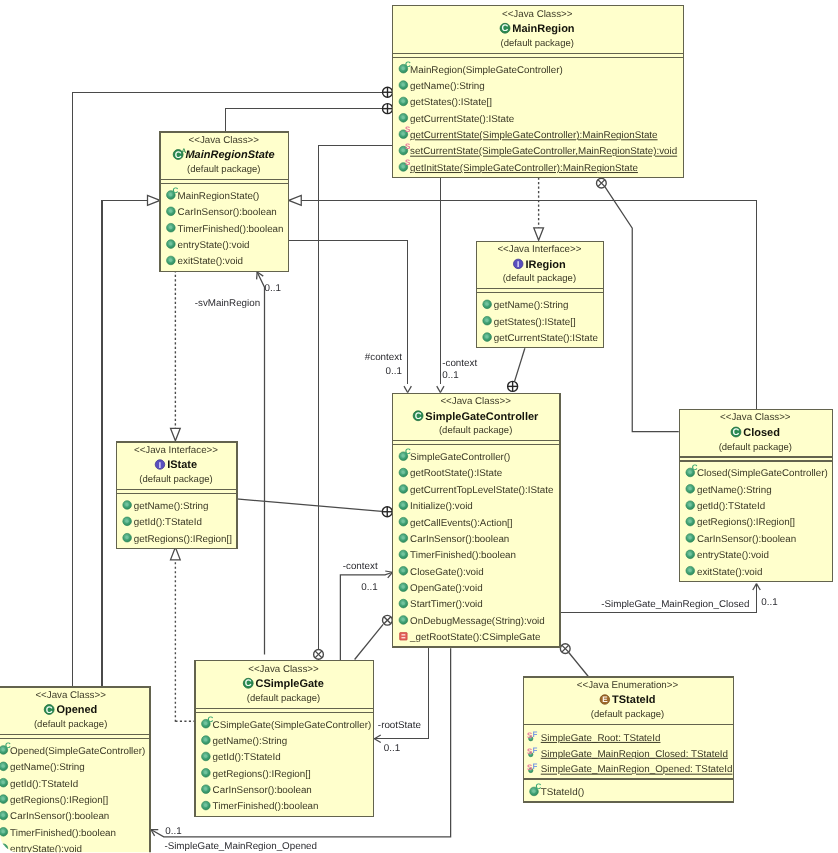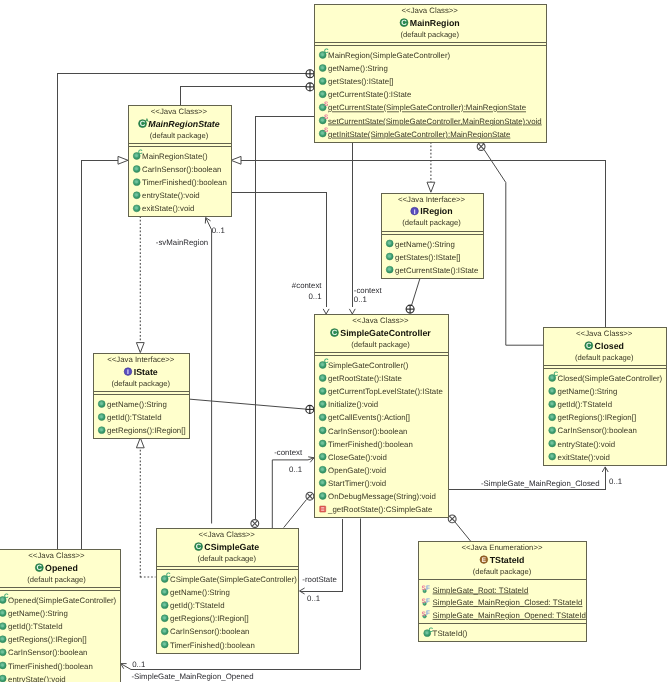--- a/index.html
+++ b/index.html
@@ -1,18 +1,18 @@
 <!DOCTYPE html>
 <html><head>
 <meta charset="utf-8">
 <style>
   html,body{margin:0;padding:0;background:#ffffff;}
   body{width:670px;height:682px;overflow:hidden;font-family:"Liberation Sans",sans-serif;
        -webkit-font-smoothing:antialiased;text-rendering:geometricPrecision;}
-  #diagram{position:relative;width:670px;height:682px;background:#ffffff;overflow:hidden;}
+  #diagram{position:relative;width:670px;height:682px;background:#ffffff;overflow:hidden;border-radius:15px;}
   svg#canvas{position:absolute;left:0;top:0;display:block;}
   text{font-family:"Liberation Sans",sans-serif;-webkit-font-smoothing:antialiased;}
   svg{shape-rendering:geometricPrecision;}
   .edge{fill:none;stroke:#4a4a4a;stroke-width:1;shape-rendering:crispEdges;}
   .diag{fill:none;stroke:#4a4a4a;stroke-width:1;}
   .dash{fill:none;stroke:#4a4a4a;stroke-width:1.1;stroke-dasharray:1.7 1.9;stroke-linecap:butt;}
   .boxfill{fill:#ffffcc;stroke:#63634e;stroke-width:1;shape-rendering:crispEdges;}
   .sepline{stroke:#63634e;stroke-width:1;shape-rendering:crispEdges;}
   .mem{font-size:7.85px;fill:#3b3926;}
   .stereo{font-size:7.8px;fill:#3b3926;}

